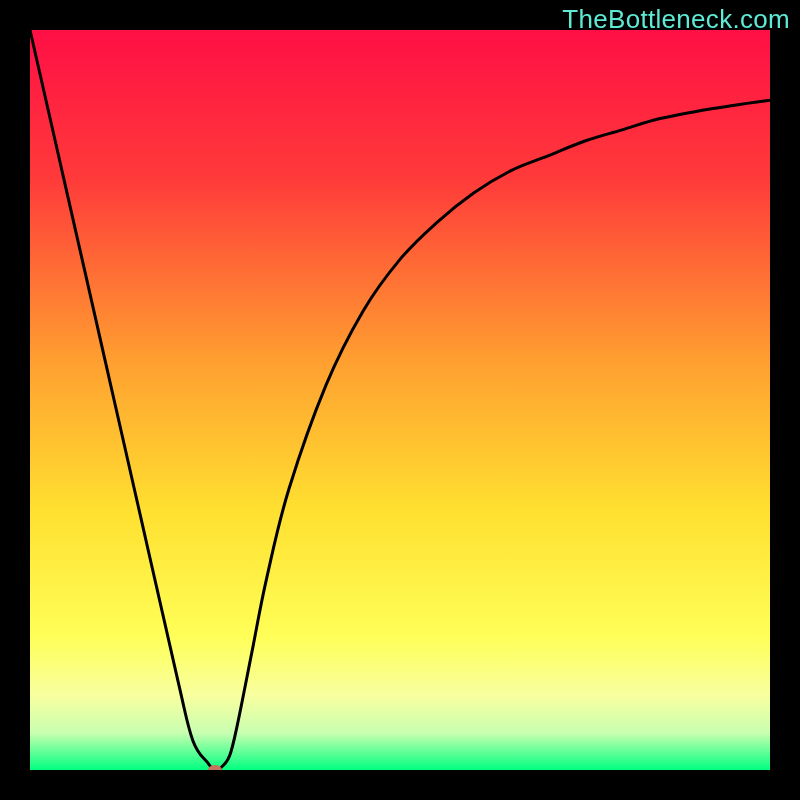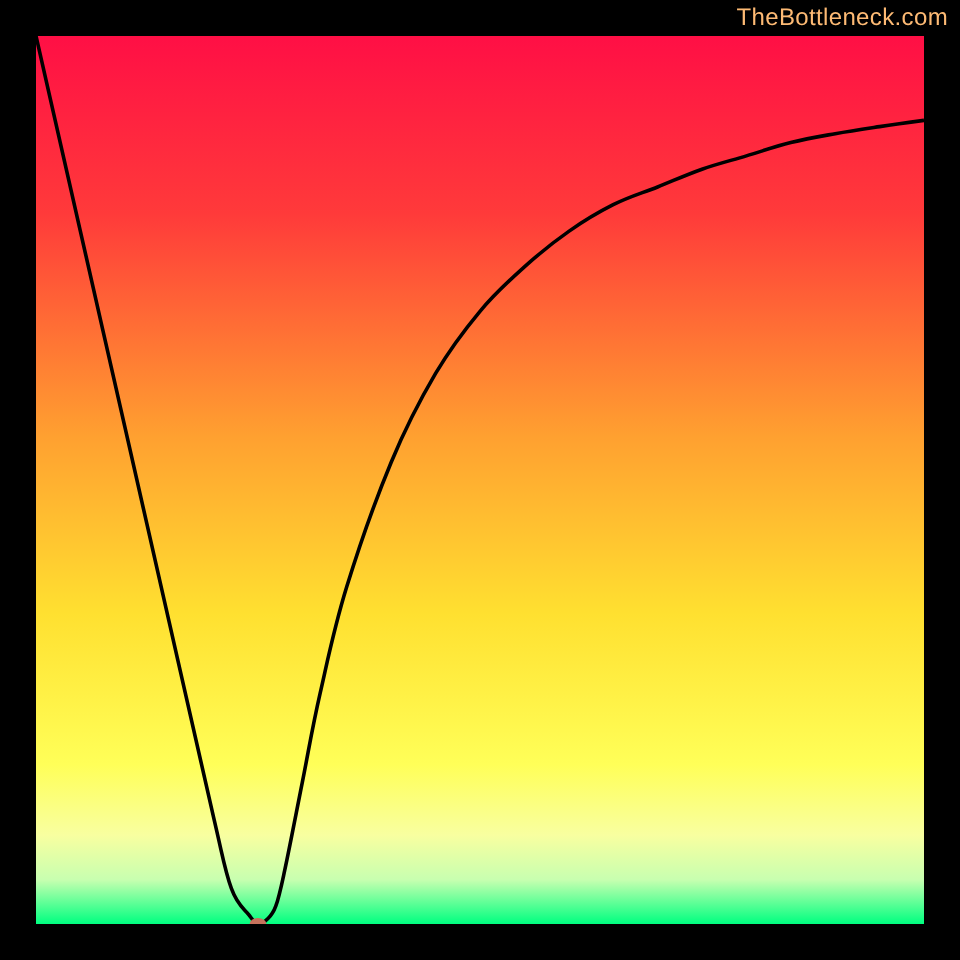--- a/index.html
+++ b/index.html
@@ -28,22 +28,22 @@
     overflow: hidden;
   }
   .gradient-bg {
     position: absolute;
     inset: 0;
   }
   .watermark {
     position: absolute;
     top: 4px;
     right: 10px;
-    color: #fdba74;
-    font-size: 20px;
+    color: #5eead4;
+    font-size: 26px;
     letter-spacing: 0.3px;
   }
   svg.curve {
     position: absolute;
     inset: 0;
   }
 </style>
 </head>
 <body>
 

